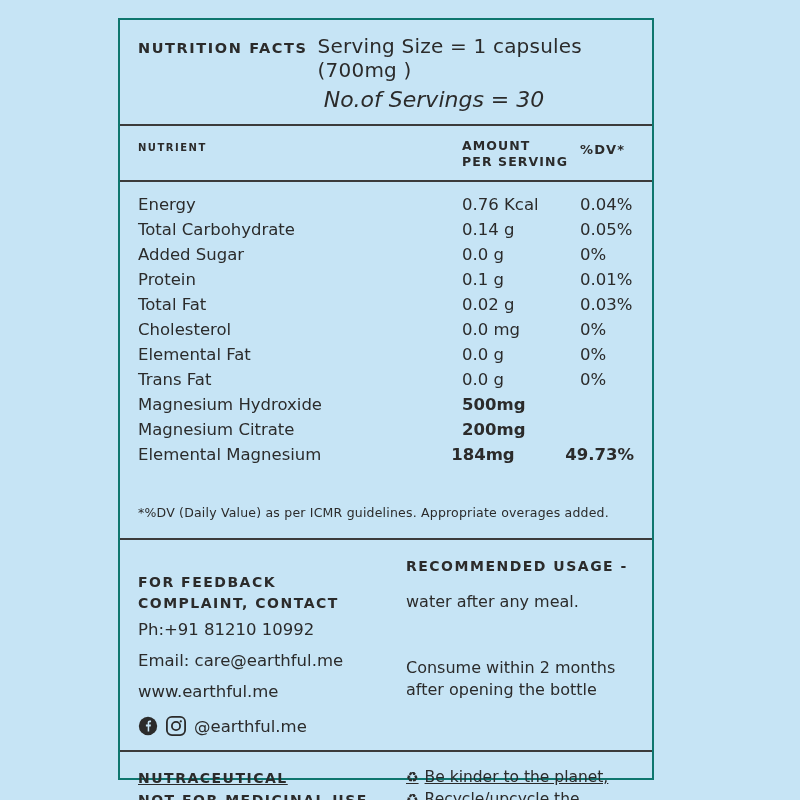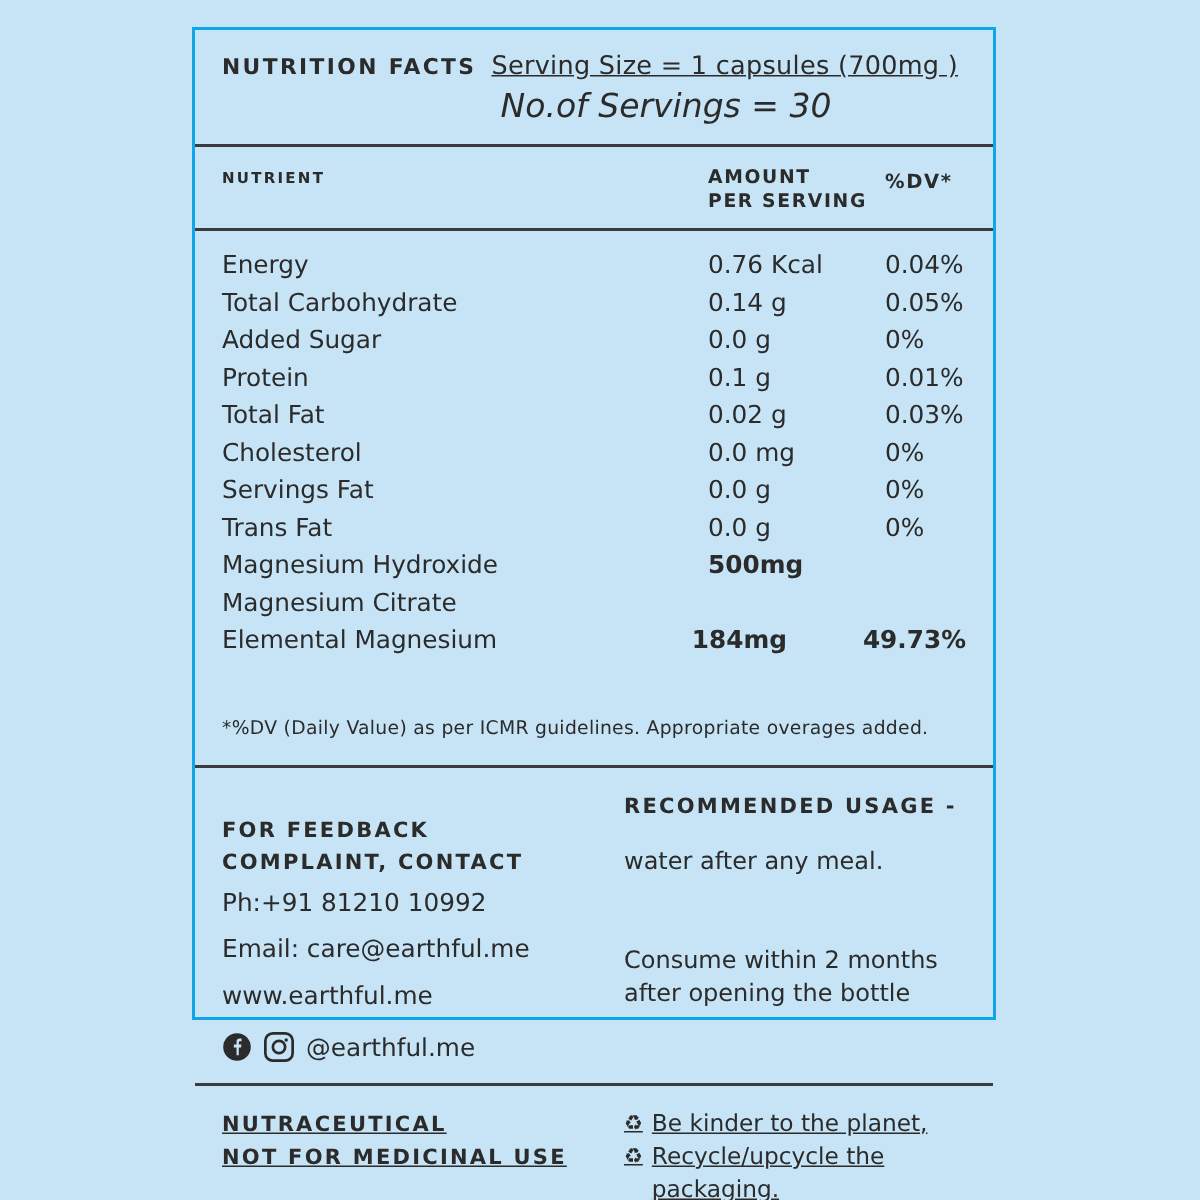--- a/index.html
+++ b/index.html
@@ -9,25 +9,25 @@
   body {
     width: 800px;
     height: 800px;
     background: #c6e4f5;
     font-family: "DejaVu Sans", sans-serif;
     color: #2b2b2b;
     overflow: hidden;
   }
   .panel {
     position: absolute;
-    left: 128px;
+    left: 118px;
     top: 18px;
     width: 536px;
-    height: 662px;
-    border: 2px solid #0ea5e9;
+    height: 762px;
+    border: 2px solid #0f766e;
     box-sizing: border-box;
     background: transparent;
   }
   .section {
     box-sizing: border-box;
   }
   .divider {
     border-bottom: 2px solid #3b3b3b;
   }
 
@@ -40,23 +40,22 @@
     align-items: baseline;
     gap: 10px;
   }
   .nf-label {
     font-size: 14.5px;
     letter-spacing: 1.6px;
     font-weight: 700;
     white-space: nowrap;
   }
   .serving {
-    font-size: 17px;
+    font-size: 20px;
     letter-spacing: 0.2px;
-    text-decoration: underline;
   }
   .servings-count {
     font-size: 22px;
     text-align: center;
     margin-top: 5px;
     padding-left: 96px;
     font-style: italic;
   }
 
   
@@ -240,36 +239,37 @@
           <div class="n">Total Fat</div>
           <div class="a">0.02 g</div>
           <div class="d">0.03%</div>
         </div>
         <div class="row">
           <div class="n">Cholesterol</div>
           <div class="a">0.0 mg</div>
           <div class="d">0%</div>
         </div>
         <div class="row">
-          <div class="n">Servings Fat</div>
+          <div class="n">Elemental Fat</div>
           <div class="a">0.0 g</div>
           <div class="d">0%</div>
         </div>
         <div class="row">
           <div class="n">Trans Fat</div>
           <div class="a">0.0 g</div>
           <div class="d">0%</div>
         </div>
         <div class="row bold">
           <div class="n">Magnesium Hydroxide</div>
           <div class="a">500mg</div>
           <div class="d"></div>
         </div>
         <div class="row bold">
           <div class="n">Magnesium Citrate</div>
+          <div class="a">200mg</div>
           <div class="d"></div>
         </div>
         <div class="row bold">
           <div class="n">Elemental Magnesium</div>
           <div class="a">184mg</div>
           <div class="d">49.73%</div>
         </div>
       </div>
     <div class="footnote">*%DV (Daily Value) as per ICMR guidelines. Appropriate overages added.</div>
   </div>

